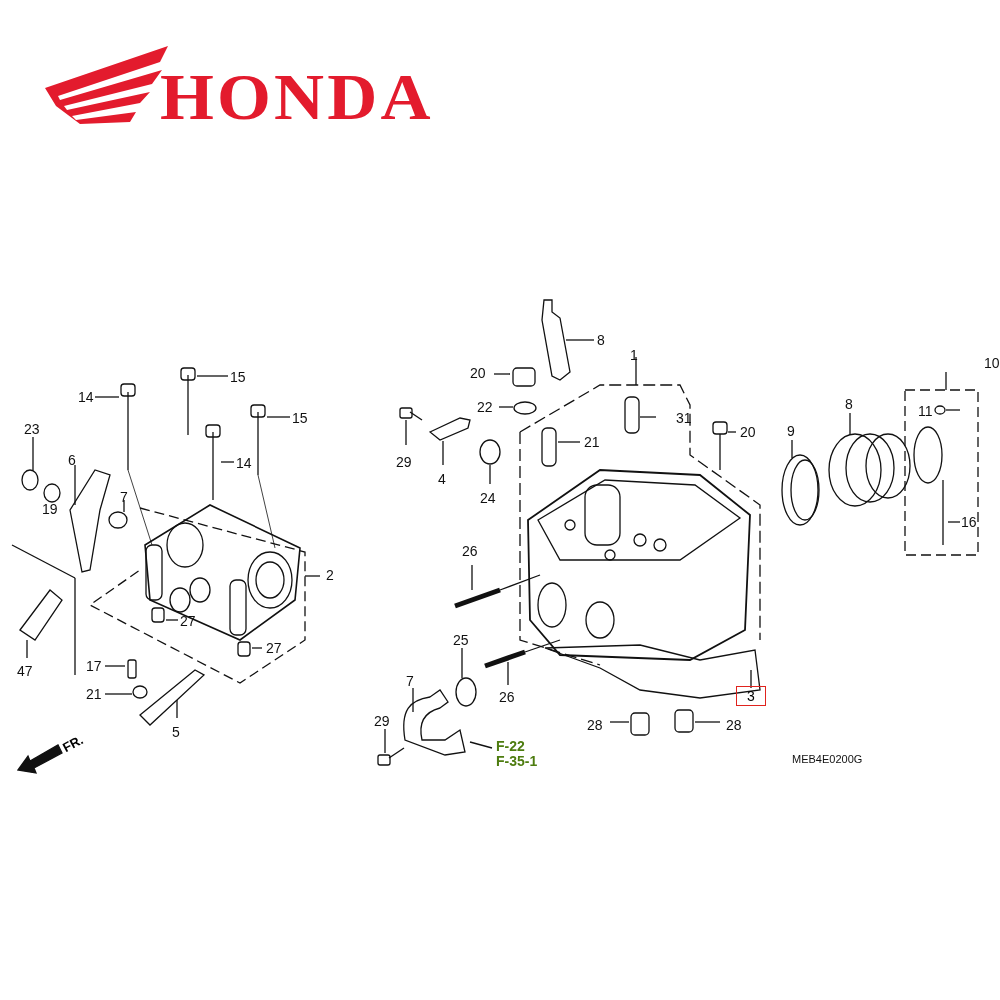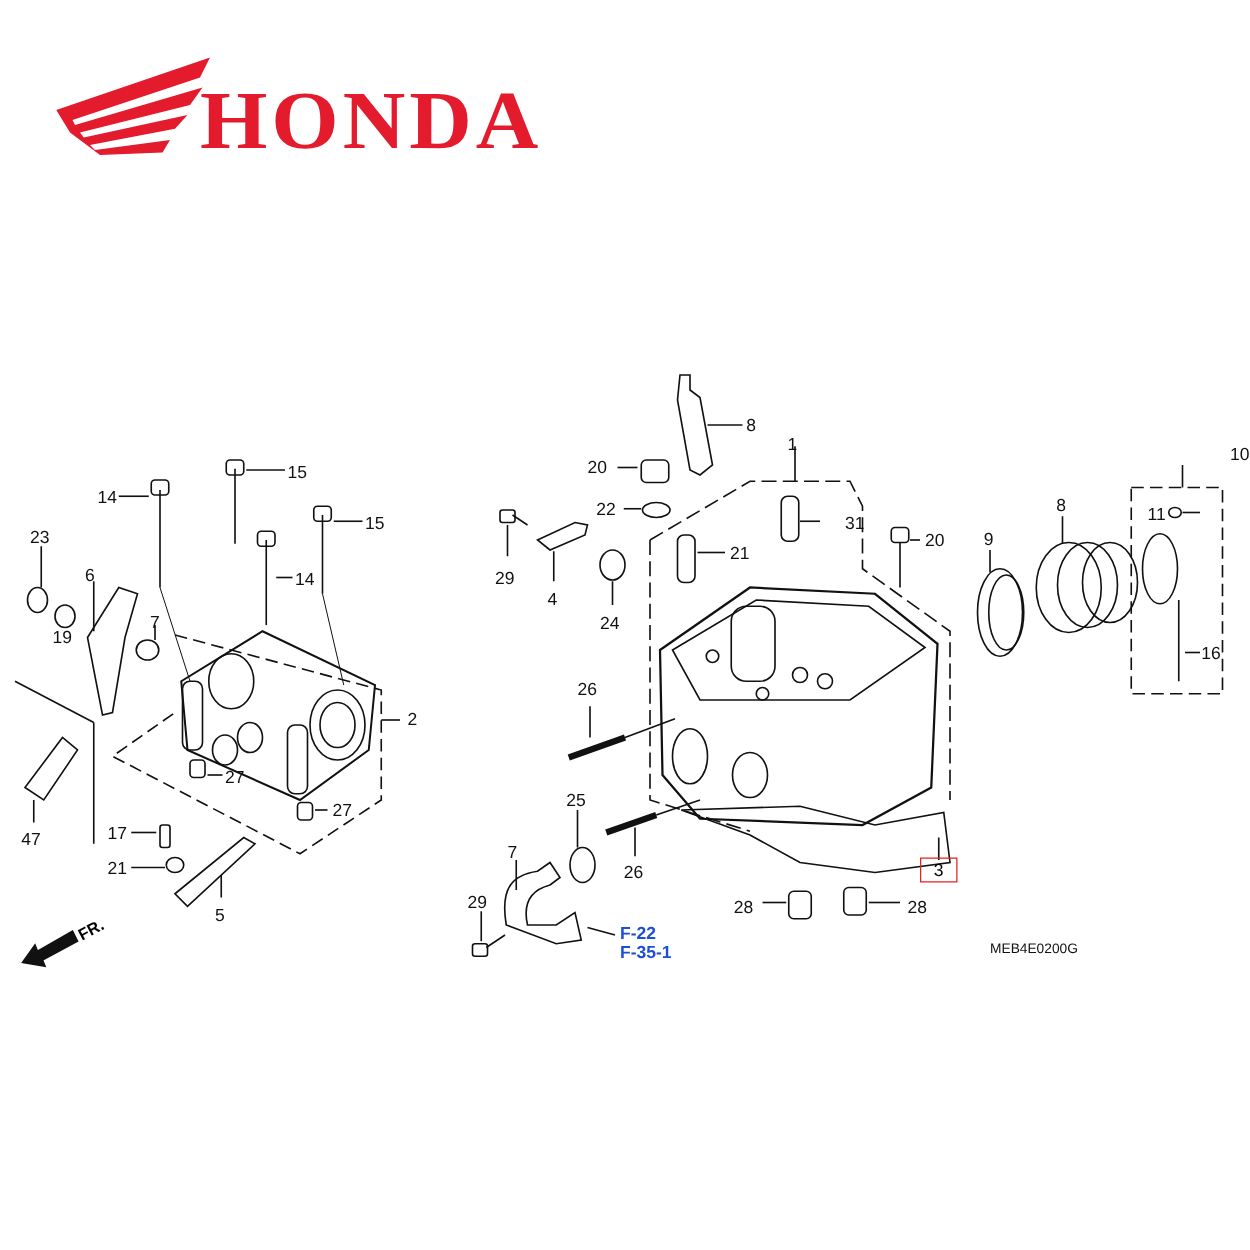--- a/index.html
+++ b/index.html
@@ -1,21 +1,21 @@
 <!DOCTYPE html>
 <html><head>
 <meta charset="utf-8">
 <style>
   html, body { margin:0; padding:0; background:#ffffff; }
   body { width:1000px; height:1000px; position:relative; overflow:hidden; font-family:"Liberation Sans", sans-serif; }
   #logo { position:absolute; left:40px; top:40px; width:500px; height:90px; }
   #logo-text { position:absolute; left:160px; top:64px; font-family:"Liberation Serif", serif; font-weight:bold; font-size:66px; letter-spacing:3px; line-height:1; color:#e31b2d; transform:scaleX(1.05); transform-origin:left top; }
   #diagram { position:absolute; left:0; top:0; width:1000px; height:1000px; }
   .lbl { position:absolute; font-size:14px; color:#111; line-height:1; white-space:nowrap; }
-  .ref { position:absolute; font-size:14px; font-weight:bold; color:#1d4ed8; line-height:1.05; }
+  .ref { position:absolute; font-size:14px; font-weight:bold; color:#4d7c0f; line-height:1.05; }
   .code { position:absolute; font-size:11px; color:#111;padding-left:17px; }
   .hl { position:absolute; border:1.5px solid #e0231e; width:30px; height:20px; box-sizing:border-box; text-align:center; font-size:14px; line-height:18px; }
   .fr { position:absolute; left:14px; top:738px; font-size:13px; font-weight:bold; transform:rotate(-28deg); transform-origin:left top; }
 </style>
 </head>
 <body>
 
 <svg id="logo" viewBox="0 0 500 90">
   <path d="M5 48 L128 6 L120 22 L18 56 L20 60 L122 30 L112 44 L24 66 L27 70 L110 52 L100 63 L32 76 L36 80 L96 72 L90 82 L40 84 L16 66 Z" fill="#e31b2d"></path>
 </svg>

